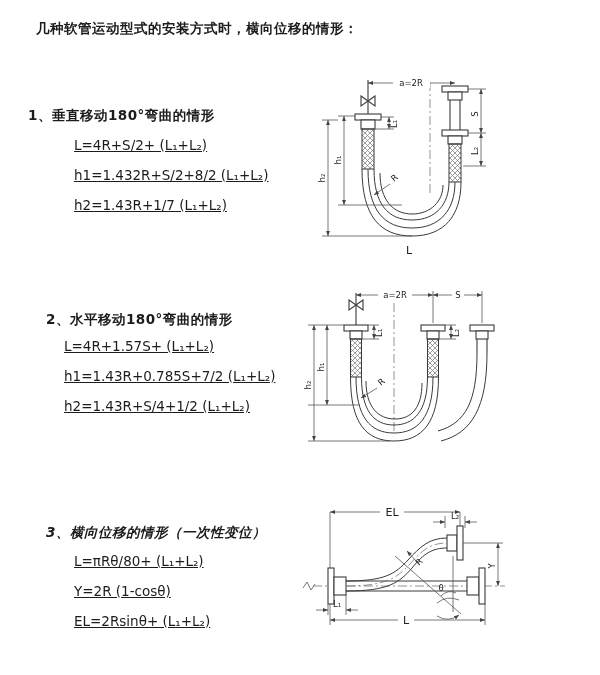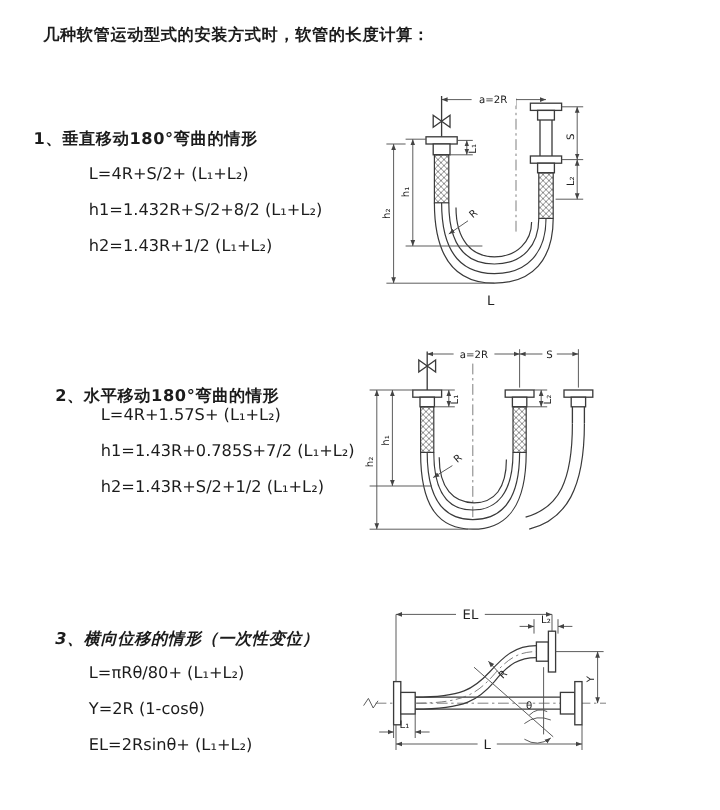--- a/index.html
+++ b/index.html
@@ -1,44 +1,44 @@
 <!DOCTYPE html>
 <html><head>
 <meta charset="utf-8">
 <style>
   html,body{margin:0;padding:0;background:#fff;}
   #page{position:relative;width:600px;height:675px;background:#fff;overflow:hidden;
         font-family:"DejaVu Sans","Liberation Sans",sans-serif;color:#1c1c1c;}
   .title{position:absolute;left:36px;top:20px;font-size:13.5px;font-weight:600;letter-spacing:.5px;}
   .sec-heading{position:absolute;font-size:13.5px;font-weight:600;letter-spacing:.5px;}
   .formulas{position:absolute;font-size:13.5px;font-weight:500;}
-  .formulas div{height:30px;line-height:30px;white-space:pre;}
+  .formulas div{height:30px;line-height:30px;white-space:pre;text-decoration:underline;}
   svg{position:absolute;}
   svg text{font-family:"DejaVu Sans","Liberation Sans",sans-serif;fill:#222;}
   .pipe{stroke:#3a3a3a;stroke-width:1.1;fill:none;}
   .pipefill{stroke:#3a3a3a;stroke-width:1.1;fill:#fff;}
   .dim{stroke:#555;stroke-width:.8;fill:none;}
   .cl{stroke:#666;stroke-width:.7;fill:none;stroke-dasharray:9 3 2 3;}
   .hose{stroke:#3a3a3a;stroke-width:1;fill:none;}
   .lblS{font-size:8.5px;}
   .lblM{font-size:11px;}
   .wbg{fill:#fff;stroke:none;}
 </style>
 </head>
 <body>
 
 <div id="page">
 
-  <div class="title">几种软管运动型式的安装方式时，软管的长度计算：</div>
+  <div class="title">几种软管运动型式的安装方式时，横向位移的情形：</div>
 
   <div class="sec-heading" style="left:28px;top:107px;">1、垂直移动180°弯曲的情形</div>
   <div class="formulas" style="left:74px;top:130px;">
     <div>L=4R+S/2+ (L₁+L₂)</div>
     <div>h1=1.432R+S/2+8/2 (L₁+L₂)</div>
-    <div>h2=1.43R+1/2 (L₁+L₂)</div>
+    <div>h2=1.43R+1/7 (L₁+L₂)</div>
   </div>
 
   <svg style="left:300px;top:68px;" width="270" height="195" viewBox="0 0 270 195">
     <defs>
       <marker id="ar" viewBox="0 0 10 10" refX="9" refY="5" markerWidth="7" markerHeight="7" orient="auto-start-reverse">
         <path d="M0,1.5 L9,5 L0,8.5 z" fill="#444"></path>
       </marker>
       <pattern id="braid" width="5" height="5" patternUnits="userSpaceOnUse">
         <path d="M0,5 L5,0 M0,0 L5,5" stroke="#777" stroke-width="0.7"></path>
       </pattern>
@@ -90,25 +90,25 @@
     <line class="dim" x1="44" y1="48" x2="44" y2="137" marker-start="url(#ar)" marker-end="url(#ar)"></line>
     <text class="lblS" x="41" y="92" transform="rotate(-90 41 92)" text-anchor="middle">h₁</text>
     <line class="dim" x1="22" y1="52" x2="38" y2="52"></line>
     <line class="dim" x1="22" y1="168" x2="112" y2="168"></line>
     <line class="dim" x1="28" y1="52" x2="28" y2="168" marker-start="url(#ar)" marker-end="url(#ar)"></line>
     <text class="lblS" x="25" y="110" transform="rotate(-90 25 110)" text-anchor="middle">h₂</text>
 
     <text class="lblM" x="109" y="186" text-anchor="middle">L</text>
   </svg>
 
-  <div class="sec-heading" style="left:46px;top:311px;margin-top:10px;">2、水平移动180°弯曲的情形</div>
-  <div class="formulas" style="left:84px;top:331px;">
+  <div class="sec-heading" style="left:46px;top:311px;">2、水平移动180°弯曲的情形</div>
+  <div class="formulas" style="left:64px;top:331px;">
     <div>L=4R+1.57S+ (L₁+L₂)</div>
     <div>h1=1.43R+0.785S+7/2 (L₁+L₂)</div>
-    <div>h2=1.43R+S/2+1/2 (L₁+L₂)</div>
+    <div>h2=1.43R+S/4+1/2 (L₁+L₂)</div>
   </div>
 
   <svg style="left:300px;top:283px;" width="270" height="180" viewBox="0 0 270 180">
 
     <line class="cl" x1="94" y1="20" x2="94" y2="148"></line>
 
     <line class="dim" x1="133" y1="8" x2="133" y2="40"></line>
     <line class="dim" x1="182" y1="8" x2="182" y2="40"></line>
     <line class="dim" x1="56" y1="12" x2="133" y2="12" marker-start="url(#ar)" marker-end="url(#ar)"></line>
     <line class="dim" x1="133" y1="12" x2="182" y2="12" marker-start="url(#ar)" marker-end="url(#ar)"></line>

